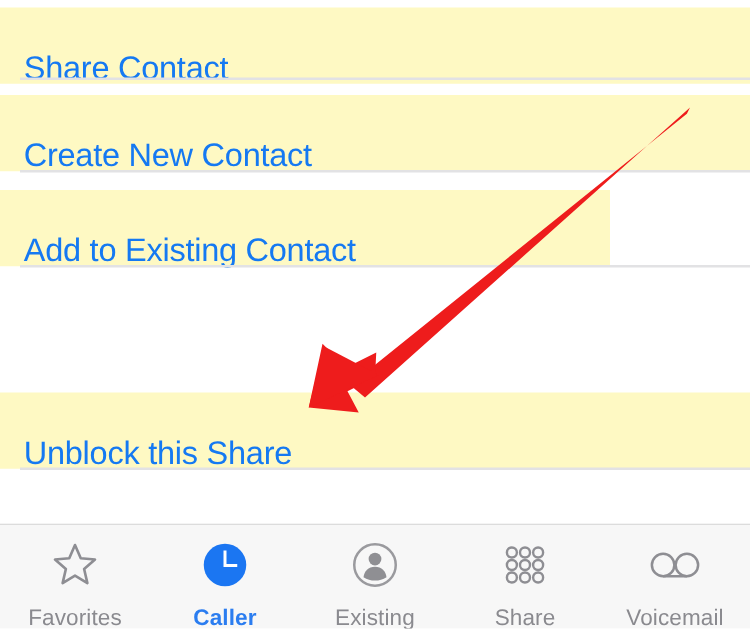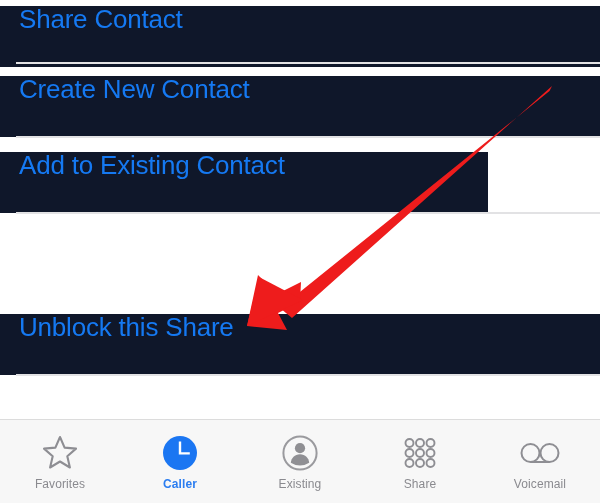--- a/index.html
+++ b/index.html
@@ -23,22 +23,22 @@
   .action-list {
     position: absolute;
     left: 0;
     top: 0;
     width: 600px;
   }
   .action-row {
     position: relative;
     height: 61px;
     display: flex;
-    align-items: flex-start;
-    background: #0f172a;
+    align-items: flex-end;
+    background: #fef9c3;
   }
   .action-label {
     padding-left: 19px;
     font-size: 26px;
     font-weight: 400;
     letter-spacing: -0.2px;
     color: #1579f2;
     line-height: 1;
     white-space: nowrap;
   }
@@ -91,25 +91,25 @@
     padding-top: 10px;
     box-sizing: border-box;
   }
   .tab-icon {
     height: 46px;
     display: flex;
     align-items: center;
     justify-content: center;
   }
   .tab-label {
-    font-size: 12px;
+    font-size: 18px;
     color: #8a8a8f;
     line-height: 1;
     letter-spacing: 0.1px;
-    margin-top: 2px;
+    margin-top: 12px;
   }
   .tab-item.active .tab-label {
     color: #2b7df0;
     font-weight: 700;
   }
 </style>
 </head>
 <body>
 
 <div id="screen">

